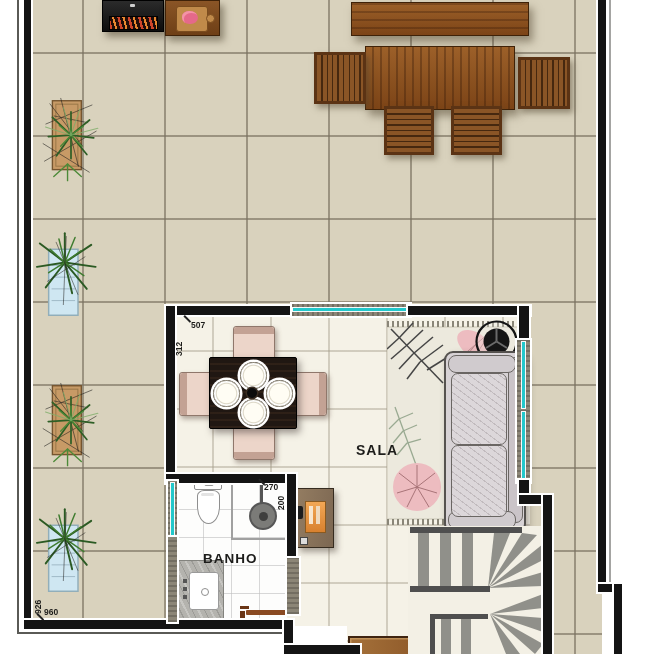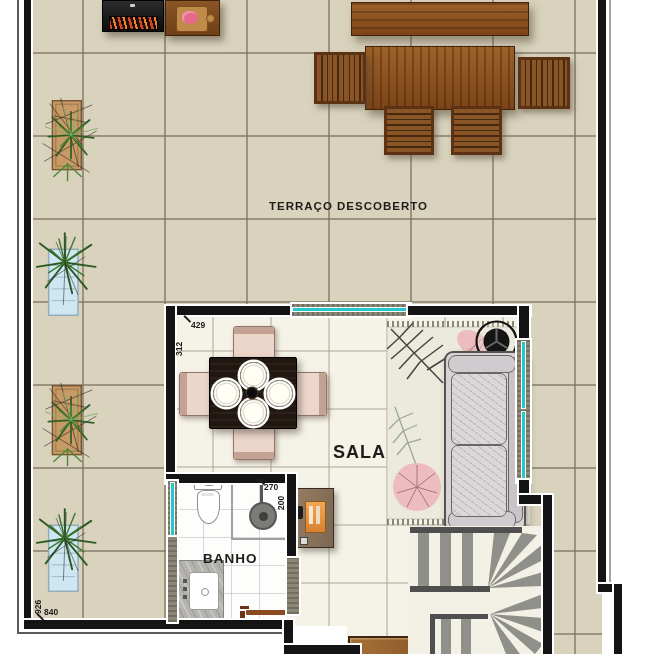--- a/index.html
+++ b/index.html
@@ -350,28 +350,27 @@
   <div class="gwall" style="left:287px;top:558px;width:12px;height:56px;"></div>
 
   <div class="wall" style="left:519px;top:306px;width:10px;height:36px;"></div>
   <div class="gwall" style="left:517px;top:340px;width:13px;height:142px;"></div>
   <div class="teal" style="left:522px;top:342px;width:2.5px;height:66px;"></div>
   <div class="teal" style="left:522px;top:412px;width:2.5px;height:68px;"></div>
   <div class="wall" style="left:519px;top:480px;width:10px;height:22px;"></div>
   <div class="wall" style="left:519px;top:495px;width:33px;height:9px;"></div>
   <div class="wall" style="left:543px;top:495px;width:9px;height:159px;"></div>
 
-  <div class="lbl" style="left:269px;top:200px;font-size:11.5px;">TERRAÇO DESCOBERTO</div>
-  <div class="lbl" style="left:333px;top:442px;font-size:18px;">SALA</div>
+  <div class="lbl" style="left:356px;top:442px;font-size:14px;">SALA</div>
   <div class="lbl" style="left:203px;top:551px;font-size:13.5px;">BANHO</div>
 
-  <div class="dim" style="left:191px;top:320px;">429</div>
+  <div class="dim" style="left:191px;top:320px;">507</div>
   <div class="dim rot" style="left:174px;top:356px;">312</div>
   <div class="dim" style="left:264px;top:482px;">270</div>
   <div class="dim rot" style="left:276px;top:510px;">200</div>
   <div class="dim rot" style="left:33px;top:614px;">926</div>
-  <div class="dim" style="left:44px;top:607px;">840</div>
+  <div class="dim" style="left:44px;top:607px;">960</div>
 
   <div class="tick" style="left:183px;top:318px;"></div>
   <div class="tick" style="left:258px;top:481px;width:8px;"></div>
   <div class="tick" style="left:36px;top:616px;"></div>
 
 </div>
 
 </body></html>

